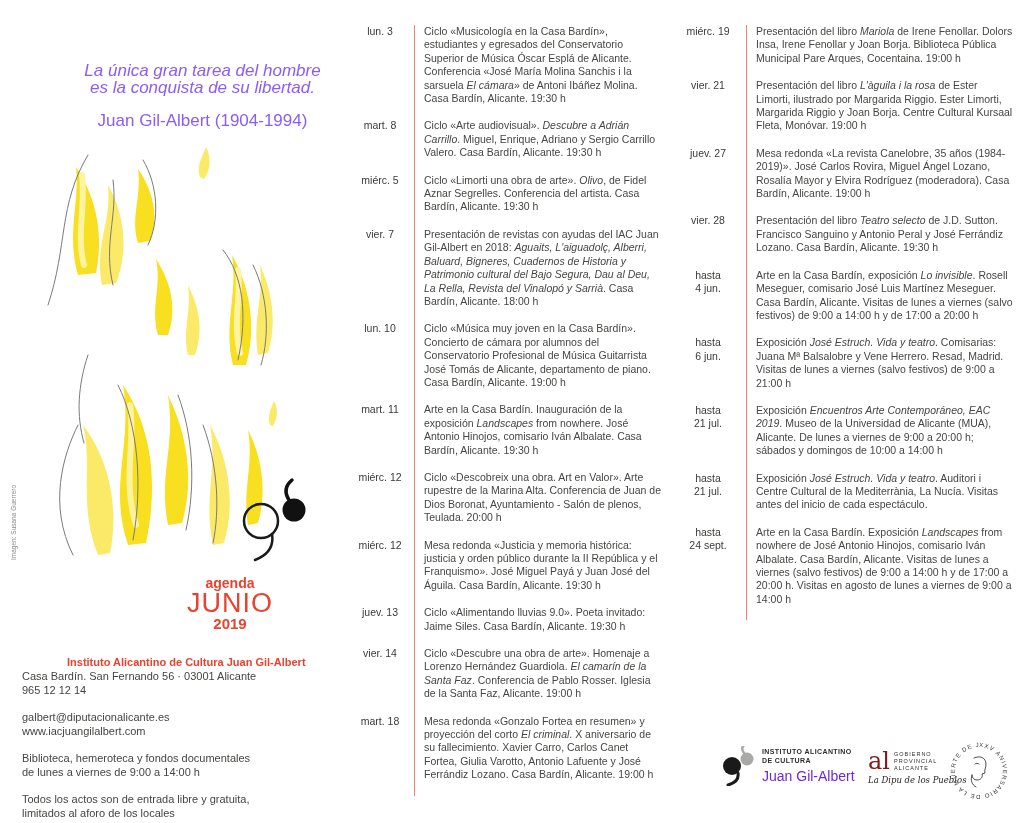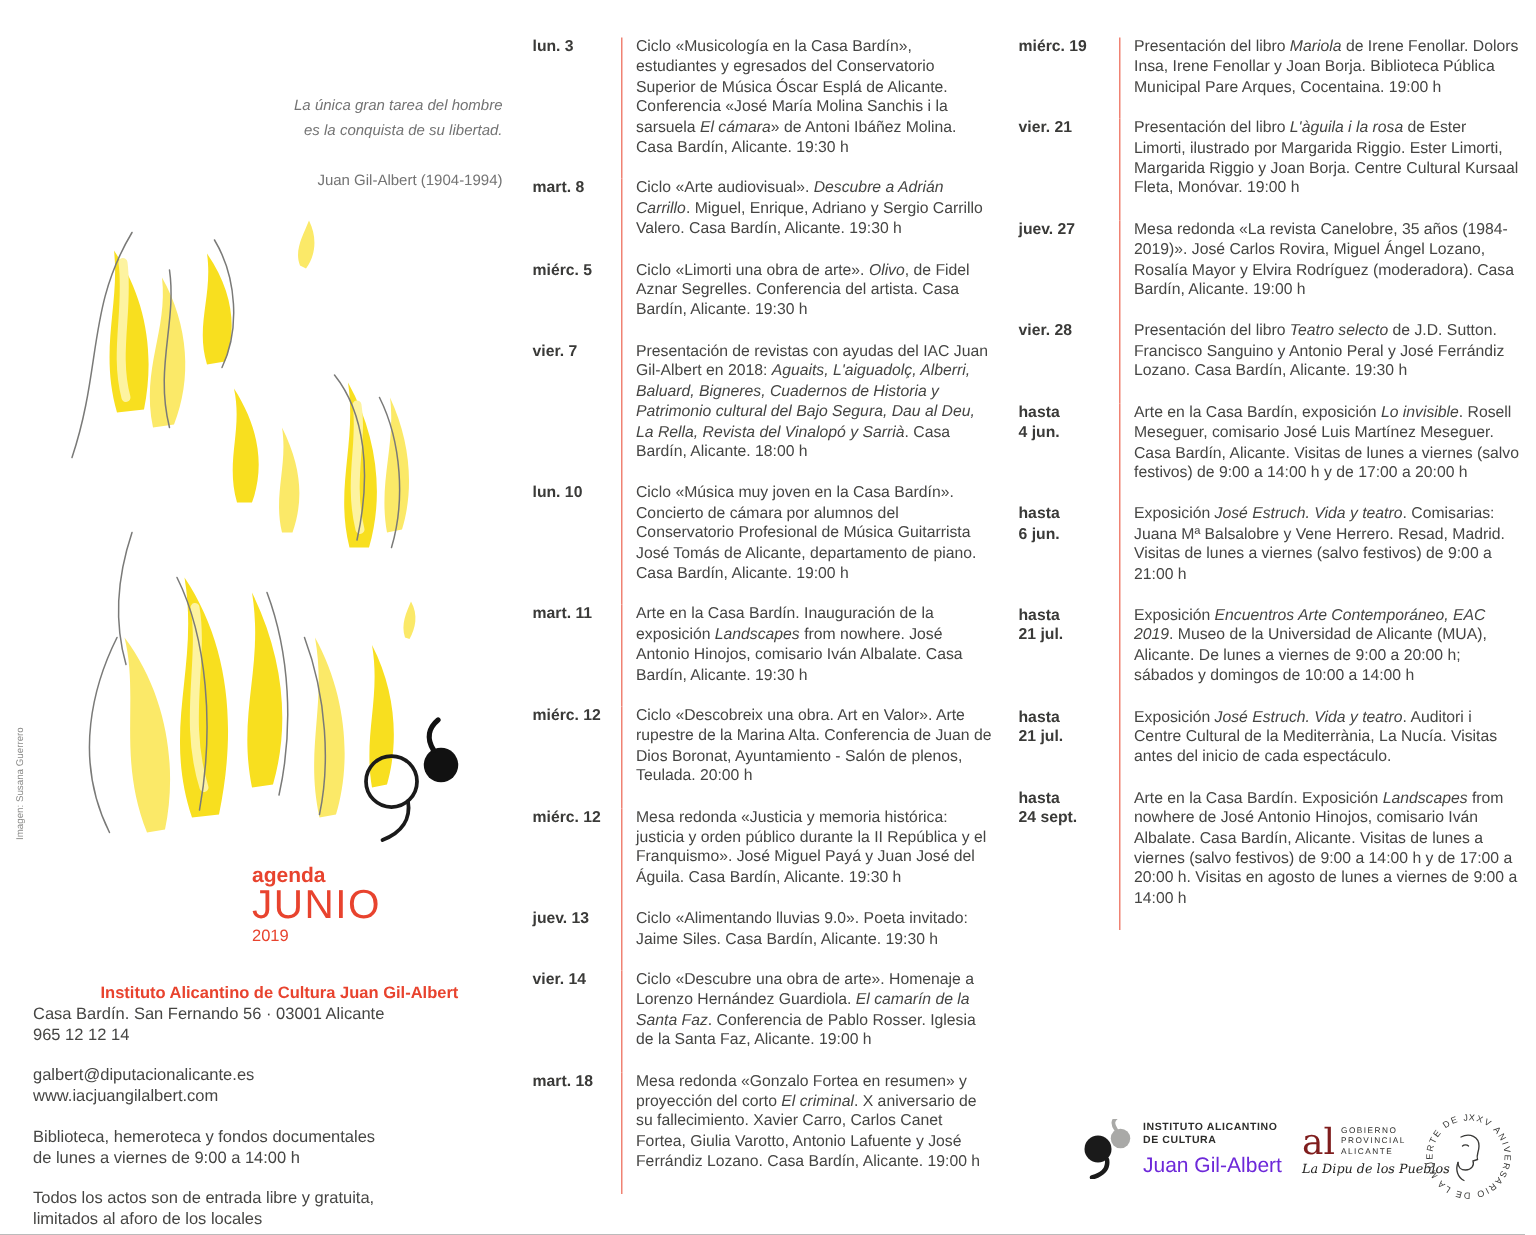--- a/index.html
+++ b/index.html
@@ -3,47 +3,47 @@
 <meta charset="utf-8">
 <style>
   html,body{margin:0;padding:0;background:#888;}
   .page{
     position:relative; width:1024px; height:823px; background:#ffffff;
     font-family:"Liberation Sans", sans-serif; color:#454543; overflow:hidden;
     margin:0 auto;
   }
   .it{font-style:italic;}
   
-  .quote{position:absolute; left:70px; top:62px; width:265px; text-align:right;
-         font-size:10px; line-height:17px; font-style:italic; color:#737373;}
+  .quote{position:absolute; left:70px; top:62px; width:265px; text-align:center;
+         font-size:17px; line-height:17px; font-style:italic; color:#8b5cf6;}
   .quote .author{margin-top:16px; font-style:normal;}
   
   .flames{position:absolute; left:18px; top:125px;}
   .logo-mark-big{position:absolute; left:228px; top:468px;}
   
-  .agenda{position:absolute; left:168px; top:576px; width:124px; text-align:left; color:#e8432e;}
+  .agenda{position:absolute; left:168px; top:576px; width:124px; text-align:center; color:#e8432e;}
   .agenda .lbl{font-size:14px; font-weight:bold; line-height:14px;}
   .agenda .month{font-size:27px; letter-spacing:1px; line-height:26px; font-weight:normal;}
-  .agenda .year{font-size:11px; font-weight:normal; line-height:16px;}
+  .agenda .year{font-size:15px; font-weight:bold; line-height:16px;}
   
   .credit{position:absolute; left:2px; top:455px; font-size:6.5px; color:#8a8a88;
           transform:rotate(-90deg); transform-origin:left top; white-space:nowrap;
           translate:8px 105px;}
   
   .institute{position:absolute; left:22px; top:655px; font-size:11px; line-height:14px; color:#454543;}
   .institute .name{color:#e8432e; font-weight:bold;margin-left:45px;}
   .institute .grp{margin-top:13px;}
   
   .col{position:absolute; top:25px; font-size:10.5px; line-height:13.4px;}
   .col1{left:355px; width:308px;}
   .col2{left:679px; width:334px;}
   .row{display:flex;}
   .col1 .date{width:50px;}
   .col2 .date{width:58px;}
-  .date{flex:none; text-align:left; padding-right:9px; font-weight:bold; color:#3a3a38;}
+  .date{flex:none; text-align:center; padding-right:9px; font-weight:normal; color:#3a3a38;}
   .body{flex:1; border-left:1.5px solid #f08273; padding-left:9px; padding-bottom:14px;}
   
   .footer{position:absolute; left:720px; top:740px; width:290px; height:70px;}
   .iaclogo{position:absolute; left:0; top:6px; display:flex; align-items:center;}
   .iaclogo .txt{margin-left:8px;}
   .iaclogo .small{font-size:7px; letter-spacing:.4px; font-weight:bold; color:#2d2d2b; line-height:8.5px;}
   .iaclogo .big{font-size:14px; color:#6d28d9; margin-top:3px;}
   .dipulogo{position:absolute; left:148px; top:10px; width:70px;}
   .dipulogo .toprow{display:flex; align-items:center;}
   .dipulogo .glyph{font-family:"DejaVu Serif", serif; font-weight:normal; font-size:24px; line-height:22px; color:#7f1d1d;}

